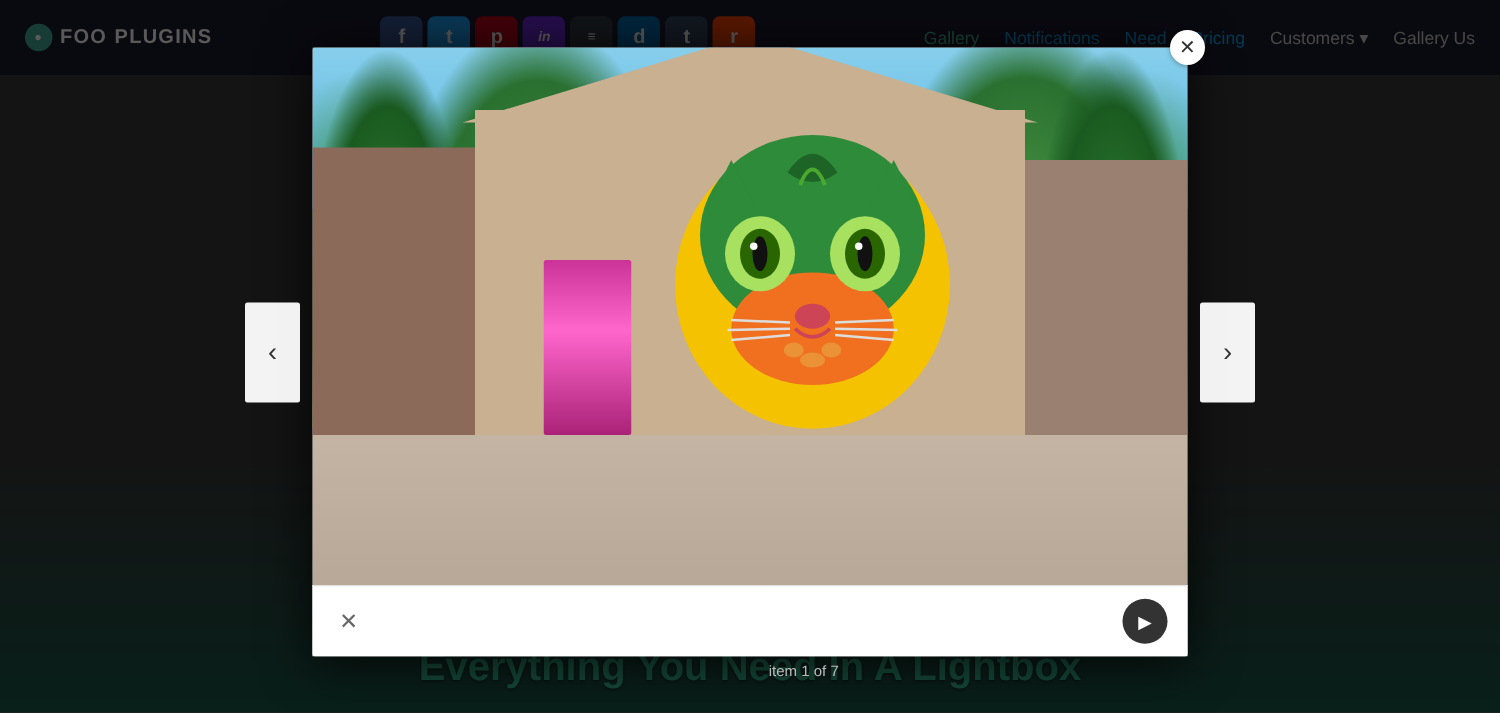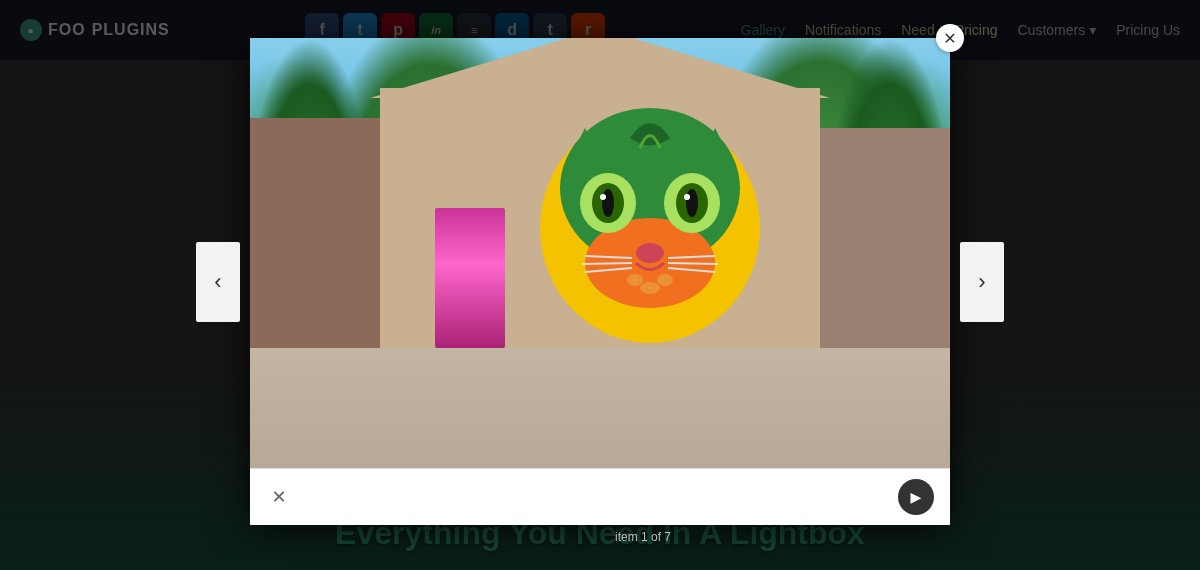--- a/index.html
+++ b/index.html
@@ -43,33 +43,33 @@
     .social-icon {
       width: 34px; height: 34px;
       border-radius: 6px;
       display: flex; align-items: center; justify-content: center;
       font-size: 16px; font-weight: bold; color: #fff;
       cursor: pointer;
     }
     .si-fb { background: #3b5998; }
     .si-tw { background: #1da1f2; }
     .si-pi { background: #bd081c; }
-    .si-li { background: #15803d; font-style: italic; }
+    .si-li { background: #6d28d9; font-style: italic; }
     .si-buf { background: #323b43; }
     .si-dg { background: #006db0; }
     .si-tm { background: #35465c; }
     .si-rd { background: #ff4500; }
 
     .nav-right {
       display: flex;
       align-items: center;
       gap: 20px;
     }
     .nav-link {
-      color: #fef9c3;
+      color: #0ea5e9;
       font-size: 14px;
       cursor: pointer;
       text-decoration: none;
     }
     .nav-link.active { color: #4fc3a1; }
     .nav-link-customers {
       color: #ccc;
       font-size: 14px;
       cursor: pointer;
       display: flex; align-items: center; gap: 4px; text-align: center;
@@ -342,21 +342,21 @@
 
   <div class="nav-right">
     <span class="nav-link active">Gallery</span>
     <span class="nav-link">Notifications</span>
     <span class="nav-link">Need</span>
     <span class="nav-link">Pricing</span>
     <span class="nav-link-customers">
       <span>Customers</span>
       <span>▾</span>
     </span>
-    <span class="nav-link-contact">Pricing Us</span>
+    <span class="nav-link-contact">Gallery Us</span>
   </div>
 </div>
 
 <div class="page-bg">
   <div class="page-headline">Everything You Need In A Lightbox</div>
 </div>
 
 <div class="overlay"></div>
 
 <div class="lightbox">

